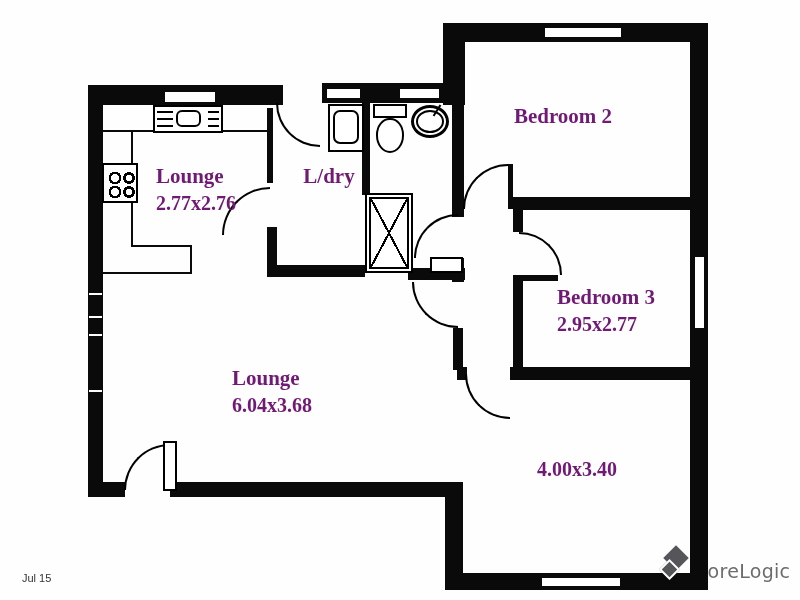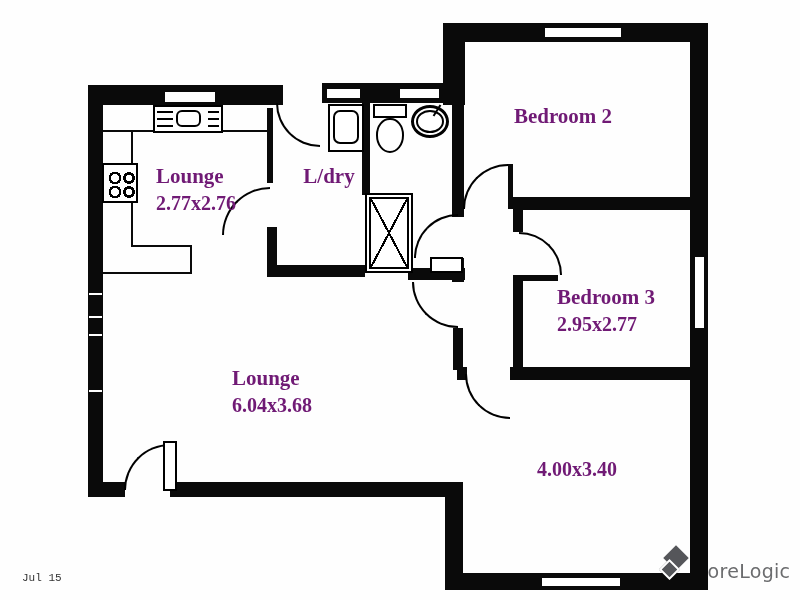--- a/index.html
+++ b/index.html
@@ -37,21 +37,21 @@
   .fx-basin::before{left:2px;top:2px;right:2px;bottom:2px;border:2px solid #000;border-radius:50%;}
   .fx-basin::after{width:2px;height:13px;background:#000;right:8px;top:-4px;transform:rotate(32deg);}
   .fx-shower::before{left:2px;top:2px;right:2px;bottom:2px;border:2px solid #000;
      background-image:
        linear-gradient(to bottom right,transparent calc(50% - 1px),#000 calc(50% - 1px) calc(50% + 1px),transparent calc(50% + 1px)),
        linear-gradient(to bottom left,transparent calc(50% - 1px),#000 calc(50% - 1px) calc(50% + 1px),transparent calc(50% + 1px));}
   .room-label{position:absolute;transform:translateX(-50%);text-align:left;white-space:nowrap;
      z-index:3;color:#701a75;}
   .room-name{display:block;font-weight:700;font-size:21px;line-height:27px;}
   .room-dims{display:block;font-weight:700;font-size:20px;line-height:27px;}
-  .date{position:absolute;left:22px;top:572px;font-family:Liberation Mono, monospace;
+  .date{position:absolute;left:22px;top:572px;font-family:Liberation Sans, sans-serif;
      font-size:11px;color:#333;z-index:4;}
   .wm{position:absolute;inset:0;pointer-events:none;}
   .wm-text{position:absolute;left:694px;top:560px;font-family:"DejaVu Sans","Liberation Sans",sans-serif;
      font-size:19px;color:#6b6c6e;letter-spacing:.3px;z-index:1;}
   .wm-icon{position:absolute;left:658px;top:548px;width:38px;height:32px;z-index:4;}
   .wm-icon::before,.wm-icon::after{content:"";position:absolute;background:#55565a;}
   .wm-icon::before{left:9px;top:1px;width:18px;height:18px;transform:rotate(45deg);}
   .wm-icon::after{left:4px;top:14px;width:11px;height:11px;transform:rotate(45deg);border:2px solid #fff;}
 </style>
 </head>

